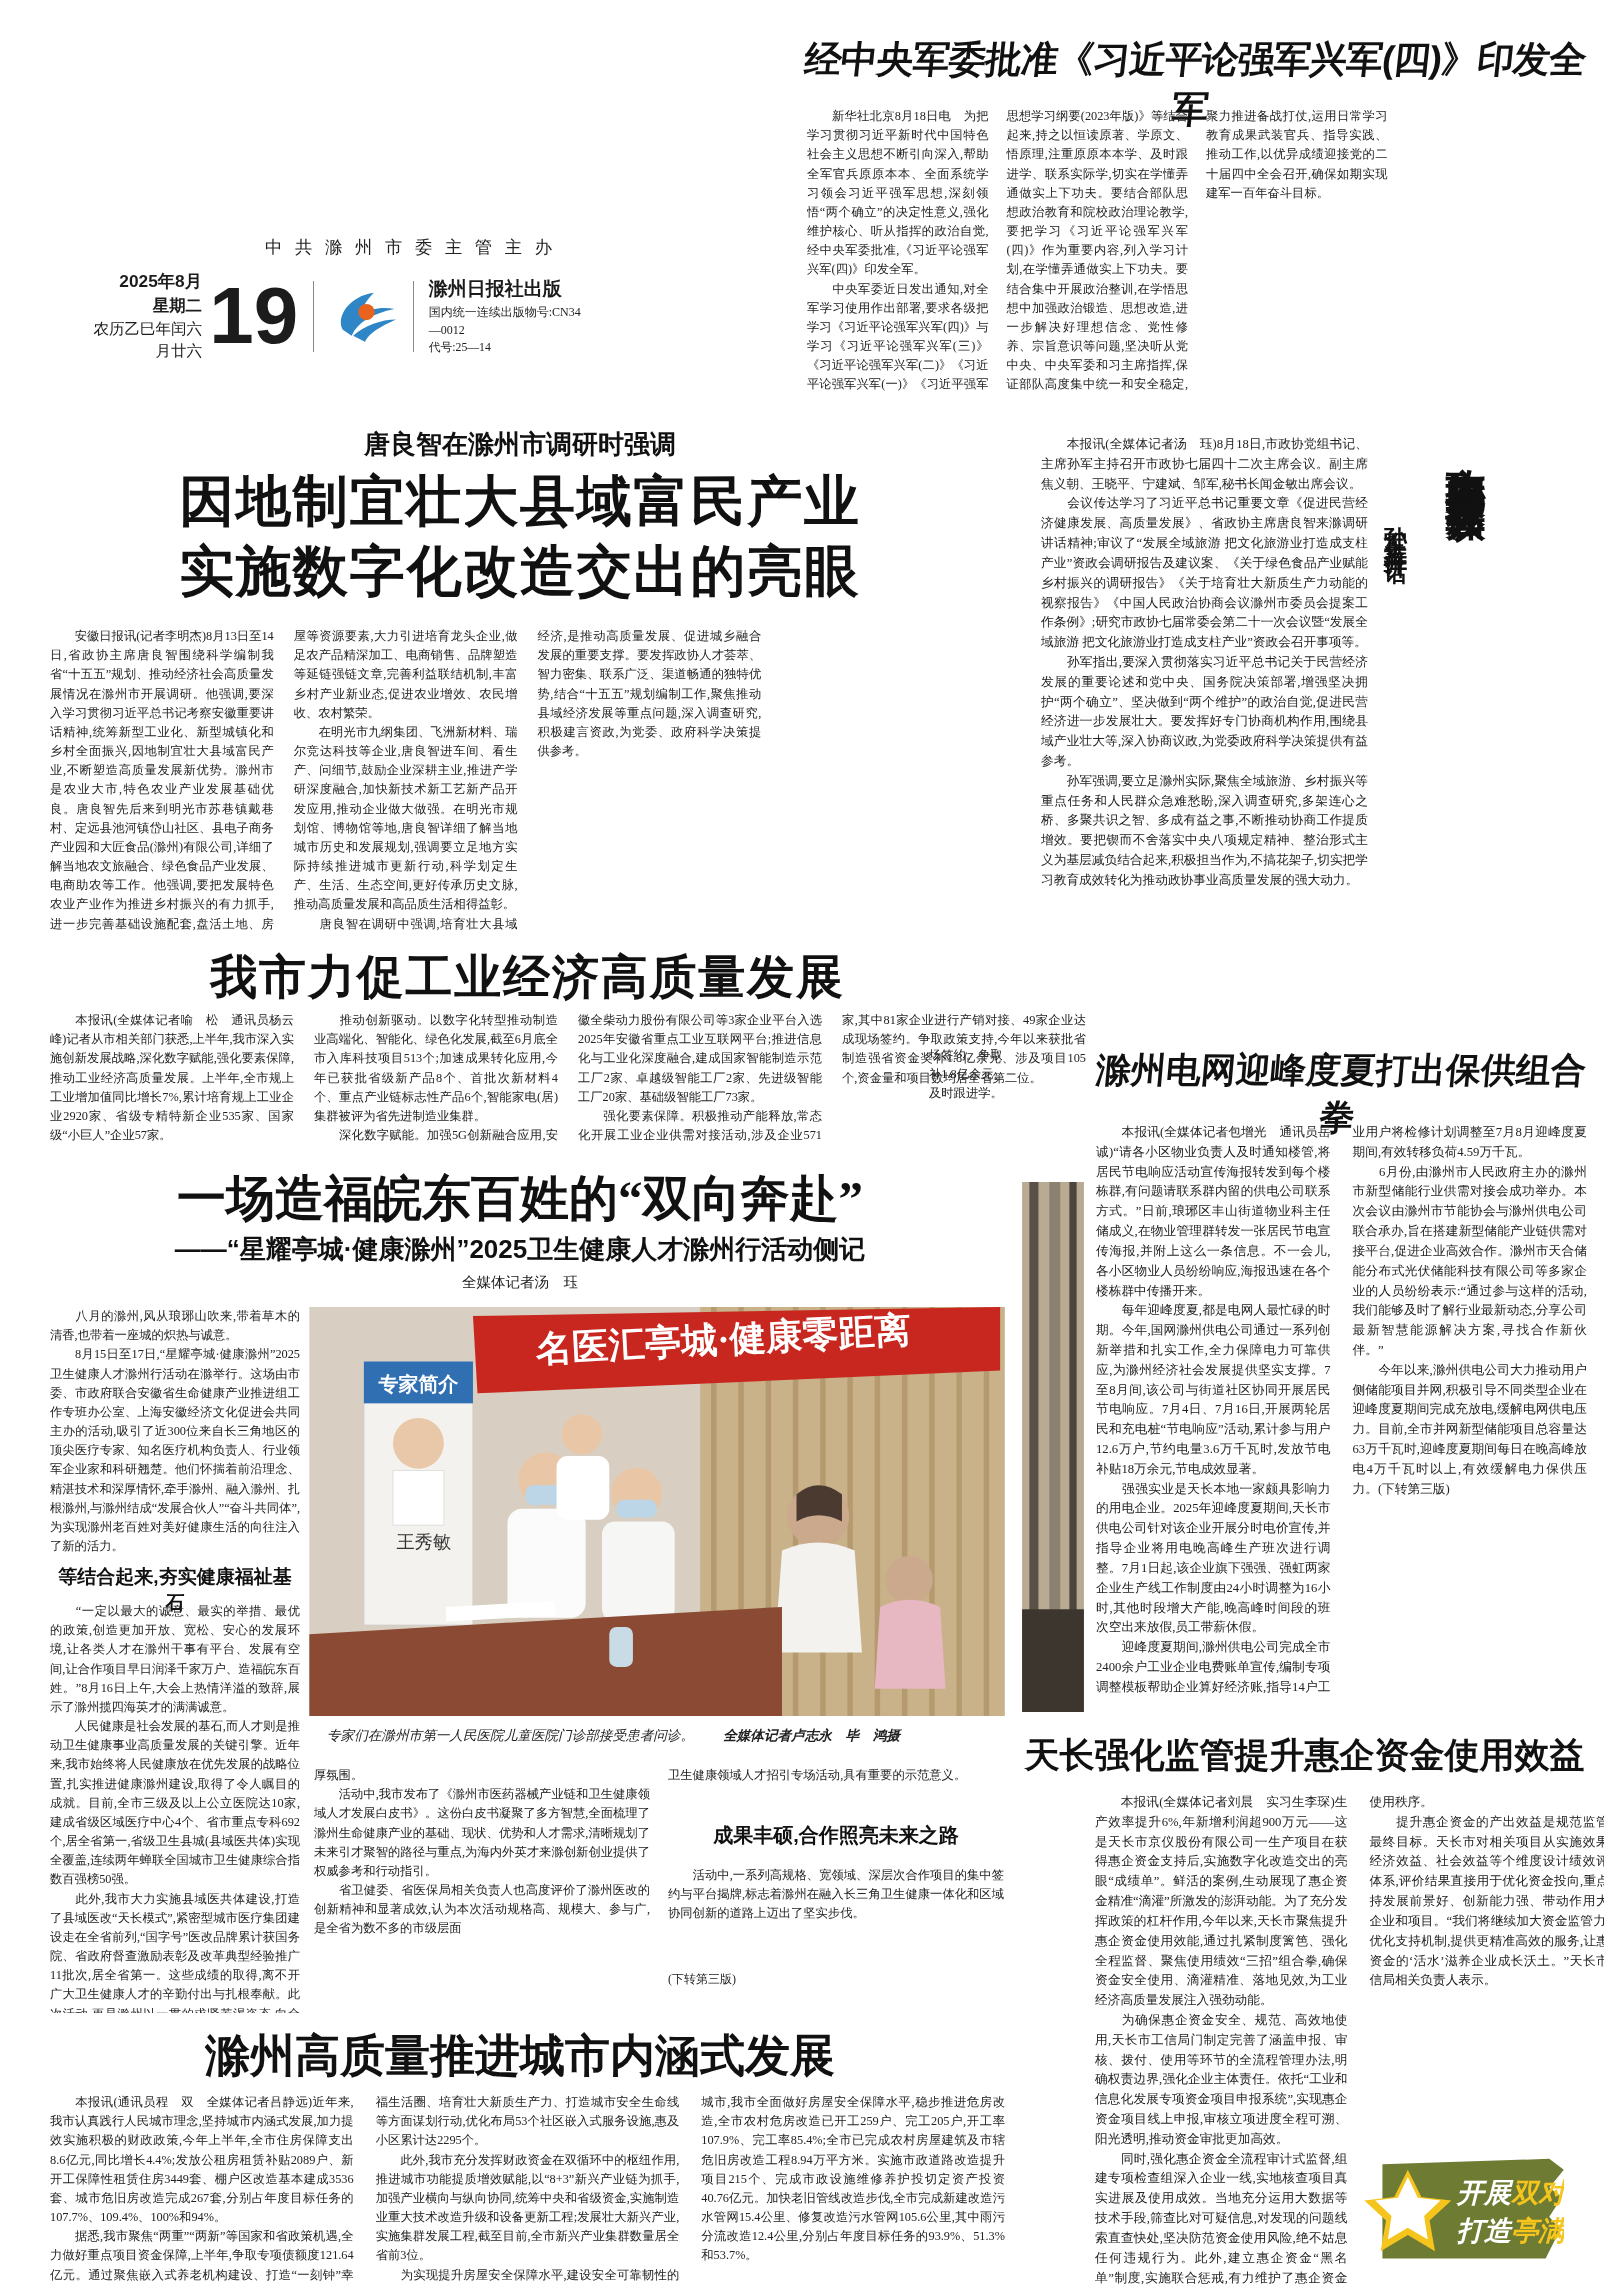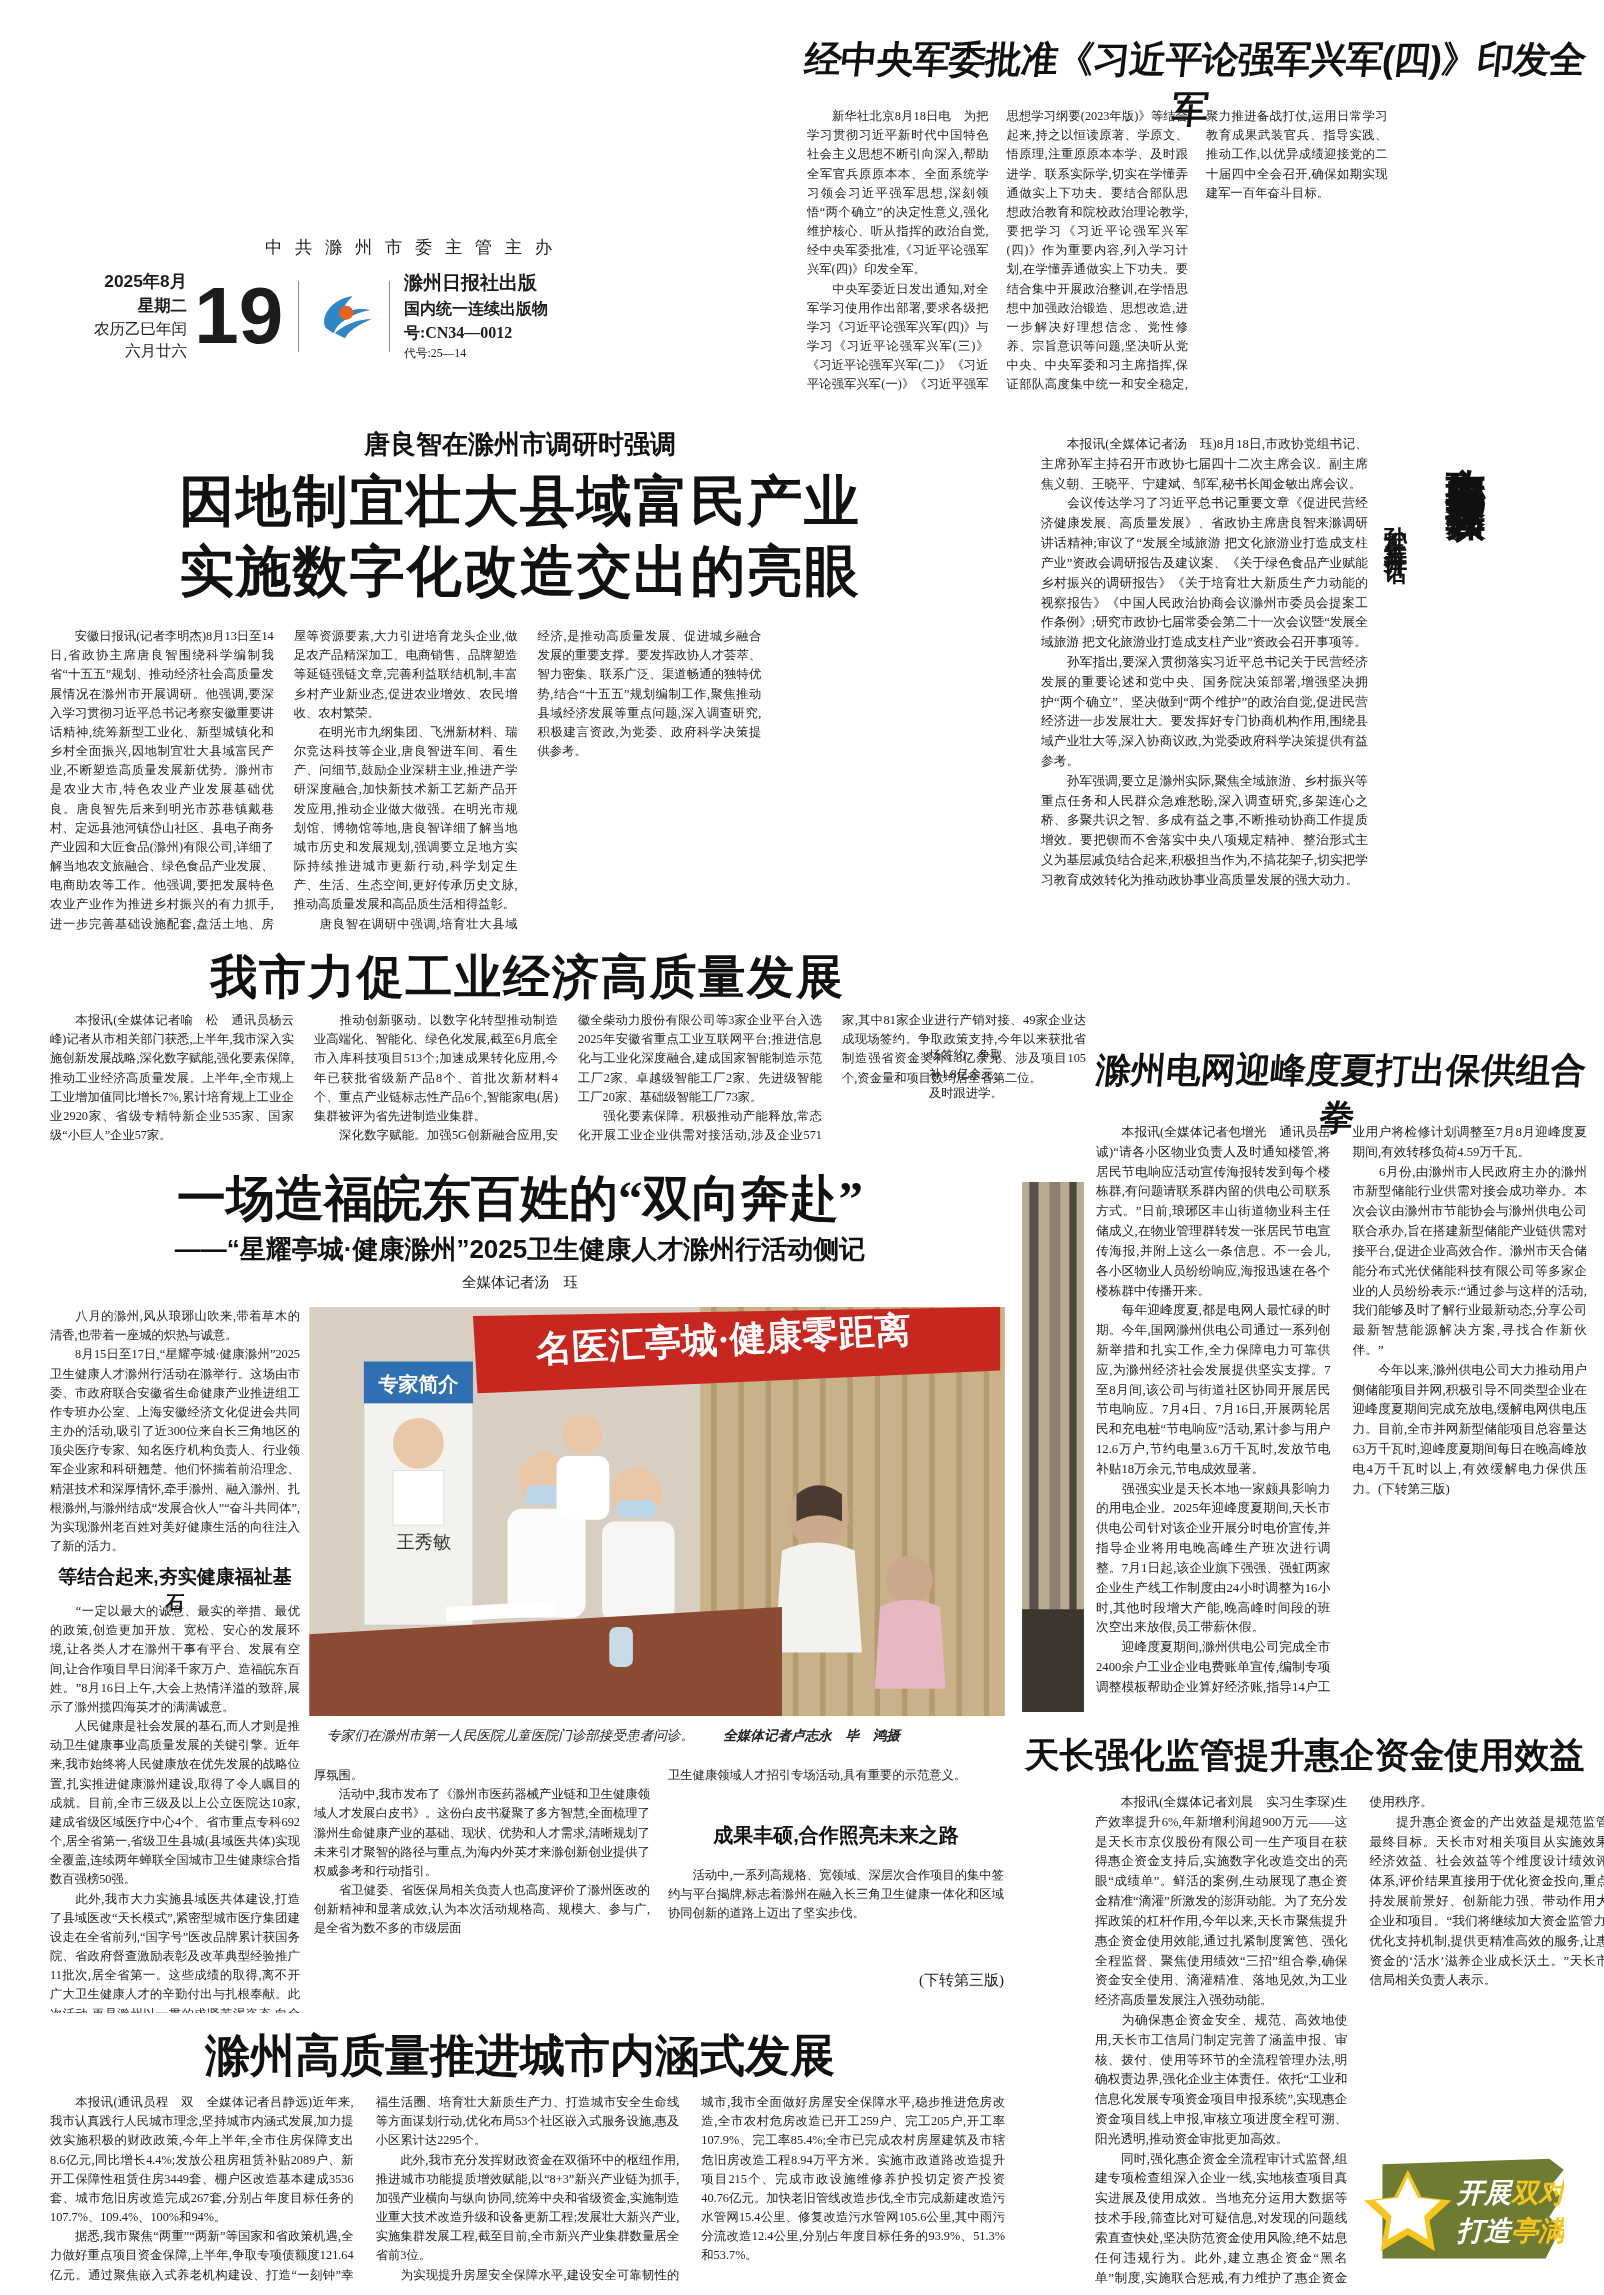--- a/index.html
+++ b/index.html
@@ -12,21 +12,21 @@
   .hd-serif{font-family:"Liberation Serif","DejaVu Serif",serif;font-weight:bold;color:#111;}
   .center{text-align:center;}
   .vrule{width:0.9px;background:#8a8a8a;}
   .masthead-title{font-size:171px;font-weight:900;color:#d8170e;letter-spacing:5.5px;
                   font-family:"Liberation Serif","DejaVu Serif",serif;line-height:1;}
   .slogan{font-size:17.3px;letter-spacing:12.7px;color:#222;}
   .bluebar{background:#1774b8;color:#fff;display:flex;align-items:center;
            font-family:"Liberation Sans","DejaVu Sans",sans-serif;font-size:15.5px;font-weight:bold;letter-spacing:0.9px;}
   .vertical{writing-mode:vertical-rl;text-orientation:upright;}
   .caption{font-style:italic;font-size:13.6px;color:#222;}
-  .jump{text-align:right;font-size:15px;}
+  .jump{font-size:12px;}
 </style>
 </head>
 <body>
 
 <div id="page">
 
   <div class="abs slogan" style="left:265px;top:235px;">中共滁州市委主管主办</div>
 
   <div class="abs" style="left:91px;top:273px;width:491px;height:86px;display:flex;align-items:center;">
     <div style="width:136px;text-align:right;line-height:1.45;font-family:'Liberation Sans',sans-serif;">
@@ -38,21 +38,21 @@
     <div class="vrule" style="height:71px;margin:0 14.5px;"></div>
 
     <svg width="87" height="73" viewBox="0 0 96 80">
       <path d="M20 58 C10 40 30 12 62 8 C50 20 46 28 48 36 C56 30 74 26 90 30 C60 36 40 48 32 66 Z" fill="#2e86c6"></path>
       <path d="M34 66 C50 52 72 44 92 44 C70 54 56 62 50 74 Z" fill="#2e86c6"></path>
       <circle cx="52" cy="34" r="11" fill="#e8641e"></circle>
     </svg>
     <div class="vrule" style="height:71px;margin:0 14.5px;"></div>
     <div style="line-height:1.5;">
       <div style="font-size:19px;font-weight:bold;font-family:'Liberation Sans',sans-serif;">滁州日报社出版</div>
-      <div style="font-size:16px;font-weight:bold;">国内统一连续出版物号:CN34—0012</div>
+      <div style="font-size:12px;">国内统一连续出版物号:CN34—0012</div>
       <div style="font-size:11.8px;">代号:25—14</div>
     </div>
   </div>
 
 
   <div class="abs hd-sans center" style="left:798px;top:35px;width:789px;font-size:37px;transform:skewX(-6deg);letter-spacing:-0.9px;">经中央军委批准《习近平论强军兴军(四)》印发全军</div>
   <div class="abs body-text" style="left:807px;top:107px;width:780px;height:300px;columns:4;column-gap:18px;">　　新华社北京8月18日电　为把学习贯彻习近平新时代中国特色社会主义思想不断引向深入,帮助全军官兵原原本本、全面系统学习领会习近平强军思想,深刻领悟“两个确立”的决定性意义,强化维护核心、听从指挥的政治自觉,经中央军委批准,《习近平论强军兴军(四)》印发全军。
 　　中央军委近日发出通知,对全军学习使用作出部署,要求各级把学习《习近平论强军兴军(四)》与学习《习近平论强军兴军(三)》《习近平论强军兴军(二)》《习近平论强军兴军(一)》《习近平强军思想学习纲要(2023年版)》等结合起来,持之以恒读原著、学原文、悟原理,注重原原本本学、及时跟进学、联系实际学,切实在学懂弄通做实上下功夫。要结合部队思想政治教育和院校政治理论教学,要把学习《习近平论强军兴军(四)》作为重要内容,列入学习计划,在学懂弄通做实上下功夫。要结合集中开展政治整训,在学悟思想中加强政治锻造、思想改造,进一步解决好理想信念、党性修养、宗旨意识等问题,坚决听从党中央、中央军委和习主席指挥,保证部队高度集中统一和安全稳定,聚力推进备战打仗,运用日常学习教育成果武装官兵、指导实践、推动工作,以优异成绩迎接党的二十届四中全会召开,确保如期实现建军一百年奋斗目标。</div>
 
   <div class="abs hd-serif center" style="left:36px;top:427px;width:968px;font-size:26px;font-weight:bold;">唐良智在滁州市调研时强调</div>

